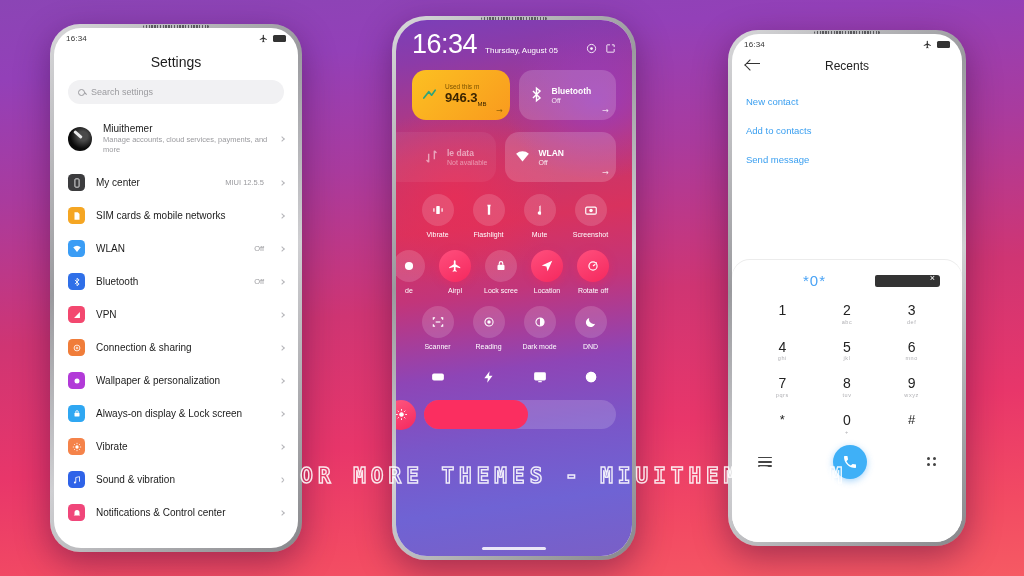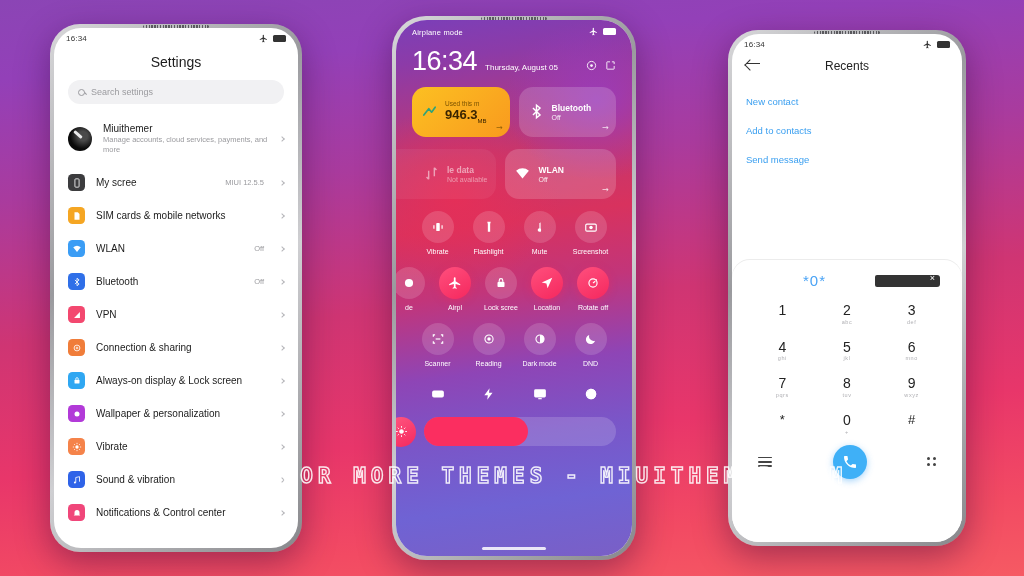--- a/index.html
+++ b/index.html
@@ -191,21 +191,21 @@
       <span class="chev"></span>
     </div>
 
     <div id="settings-list">
         <div class="row">
           <span class="ico" style="background:#3c3c3e">
             <svg class="" viewBox="0 0 24 24">
               <rect x="7" y="2" width="10" height="20" rx="2" fill="none" stroke="#fff" stroke-width="2"></rect>
             </svg>
           </span>
-          <span class="r-label">My scree</span>
+          <span class="r-label">My center</span>
           <span class="r-val">MIUI 12.5.5</span>
           <span class="chev"></span>
         </div>
         <div class="row">
           <span class="ico" style="background:#f5a623">
             <svg class="" viewBox="0 0 24 24">
               <path d="M6 3h8l4 4v14H6z" fill="#fff"></path>
             </svg>
           </span>
           <span class="r-label">SIM cards &amp; mobile networks</span>
@@ -244,36 +244,36 @@
           <span class="ico" style="background:#f07d3a">
             <svg class="" viewBox="0 0 24 24">
               <circle cx="12" cy="12" r="7" fill="none" stroke="#fff" stroke-width="2"></circle>
               <path d="M9 12h6M12 9v6" stroke="#fff" stroke-width="2"></path>
             </svg>
           </span>
           <span class="r-label">Connection &amp; sharing</span>
           <span class="chev"></span>
         </div>
         <div class="row">
+          <span class="ico" style="background:#b23ad8">
+            <svg class="" viewBox="0 0 24 24">
+              <circle cx="12" cy="12" r="6" fill="#fff"></circle>
+            </svg>
+          </span>
+          <span class="r-label">Wallpaper &amp; personalization</span>
+          <span class="chev"></span>
+        </div>
+        <div class="row">
           <span class="ico" style="background:#2fa7f2">
             <svg class="" viewBox="0 0 24 24">
               <rect x="6" y="9" width="12" height="9" rx="2" fill="#fff"></rect>
               <path d="M9 9V7a3 3 0 0 1 6 0v2" fill="none" stroke="#fff" stroke-width="2"></path>
             </svg>
           </span>
           <span class="r-label">Always-on display &amp; Lock screen</span>
-          <span class="chev"></span>
-        </div>
-        <div class="row">
-          <span class="ico" style="background:#b23ad8">
-            <svg class="" viewBox="0 0 24 24">
-              <circle cx="12" cy="12" r="6" fill="#fff"></circle>
-            </svg>
-          </span>
-          <span class="r-label">Wallpaper &amp; personalization</span>
           <span class="chev"></span>
         </div>
         <div class="row">
           <span class="ico" style="background:#f5834a">
             <svg class="" viewBox="0 0 24 24">
               <circle cx="12" cy="12" r="4" fill="#fff"></circle>
               <path d="M12 2v3M12 19v3M2 12h3M19 12h3M5 5l2 2M17 17l2 2M19 5l-2 2M7 17l-2 2" stroke="#fff" stroke-width="2"></path>
             </svg>
           </span>
           <span class="r-label">Vibrate</span>
@@ -301,29 +301,20 @@
       </div>
   </div>
 </div>
 
 <div class="phone mid" id="p2">
   <div class="grille"></div>
   <div class="screen">
     <div class="cc"></div>
 
     <div class="cc-in">
-      <div class="status dark" style="padding:6px 0 0">
-        <span class="apm">Airplane mode</span>
-        <span class="sicons">
-          <svg width="9" height="9" viewBox="0 0 24 24" fill="#fff">
-              <path d="M21 16v-2l-8-5V3.5A1.5 1.5 0 0 0 11.5 2 1.5 1.5 0 0 0 10 3.5V9l-8 5v2l8-2.5V19l-2 1.5V22l3.5-1 3.5 1v-1.5L13 19v-5.5z"></path>
-            </svg>
-          <span class="batt"></span>
-        </span>
-      </div>
 
       <div class="clock-row">
         <span class="clock">16:34</span>
         <span class="cdate">Thursday, August 05</span>
         <svg class="cc-ic" viewBox="0 0 24 24" fill="#fff">
             <circle cx="12" cy="12" r="9" fill="none" stroke="#fff" stroke-width="2"></circle>
             <circle cx="12" cy="12" r="3"></circle>
           </svg>
         <svg class="cc-ic" viewBox="0 0 24 24" fill="none" stroke="#fff" stroke-width="2">
             <path d="M20 13v6a1 1 0 0 1-1 1H5a1 1 0 0 1-1-1V5a1 1 0 0 1 1-1h6"></path>

